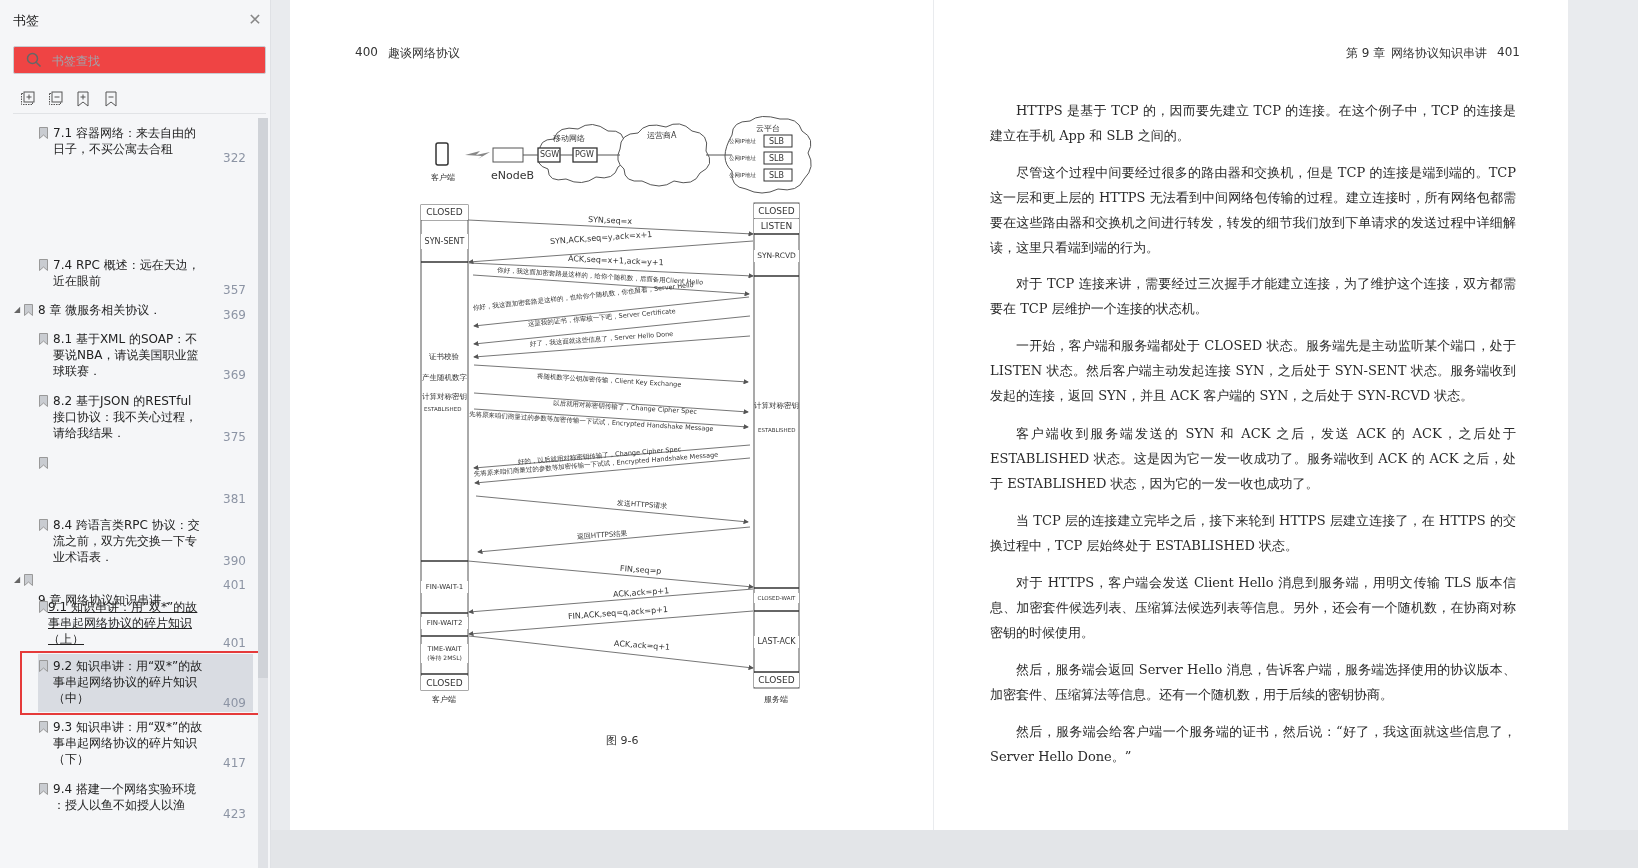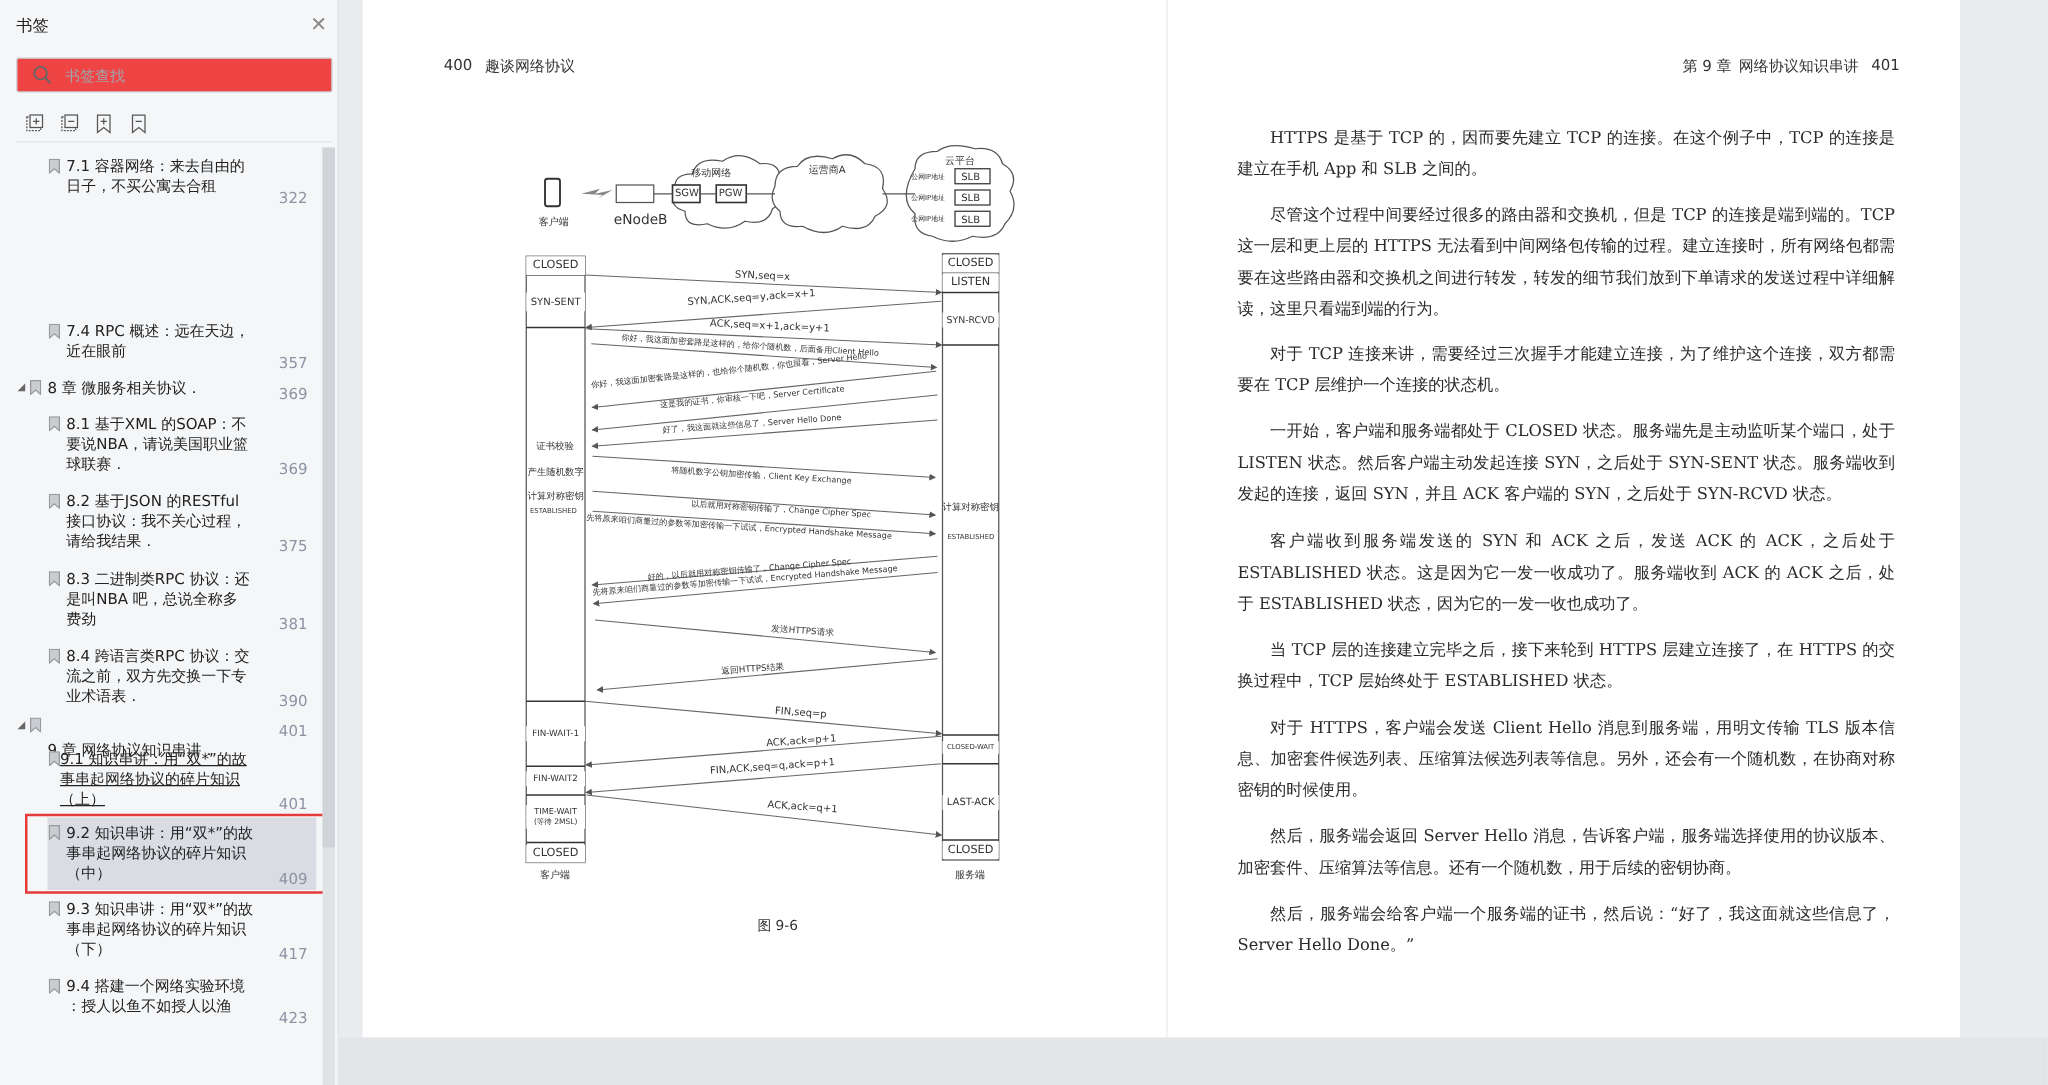--- a/index.html
+++ b/index.html
@@ -131,25 +131,20 @@
         <div>接口协议：我不关心过程，</div>
         <div>请给我结果．</div>
       </div>
       <div class="pg" style="top:40px;">375</div>
     </div>
 
     <div class="item" style="top:334px;height:56px;">
       <svg class="bm" style="left:39px;top:5px;" viewBox="0 0 9 12">
           <path d="M0.5 0.5 H8.5 V11.5 L4.5 8 L0.5 11.5 Z" fill="#c9ccd1" stroke="#999"></path>
         </svg>
-      <div class="txt" style="left:53px;top:3px;">
-        <div>8.3 二进制类RPC 协议：还</div>
-        <div>是叫NBA 吧，总说全称多</div>
-        <div>费劲</div>
-      </div>
       <div class="pg" style="top:40px;">381</div>
     </div>
 
     <div class="item" style="top:396px;height:56px;">
       <svg class="bm" style="left:39px;top:5px;" viewBox="0 0 9 12">
           <path d="M0.5 0.5 H8.5 V11.5 L4.5 8 L0.5 11.5 Z" fill="#c9ccd1" stroke="#999"></path>
         </svg>
       <div class="txt" style="left:53px;top:3px;">
         <div>8.4 跨语言类RPC 协议：交</div>
         <div>流之前，双方先交换一下专</div>

